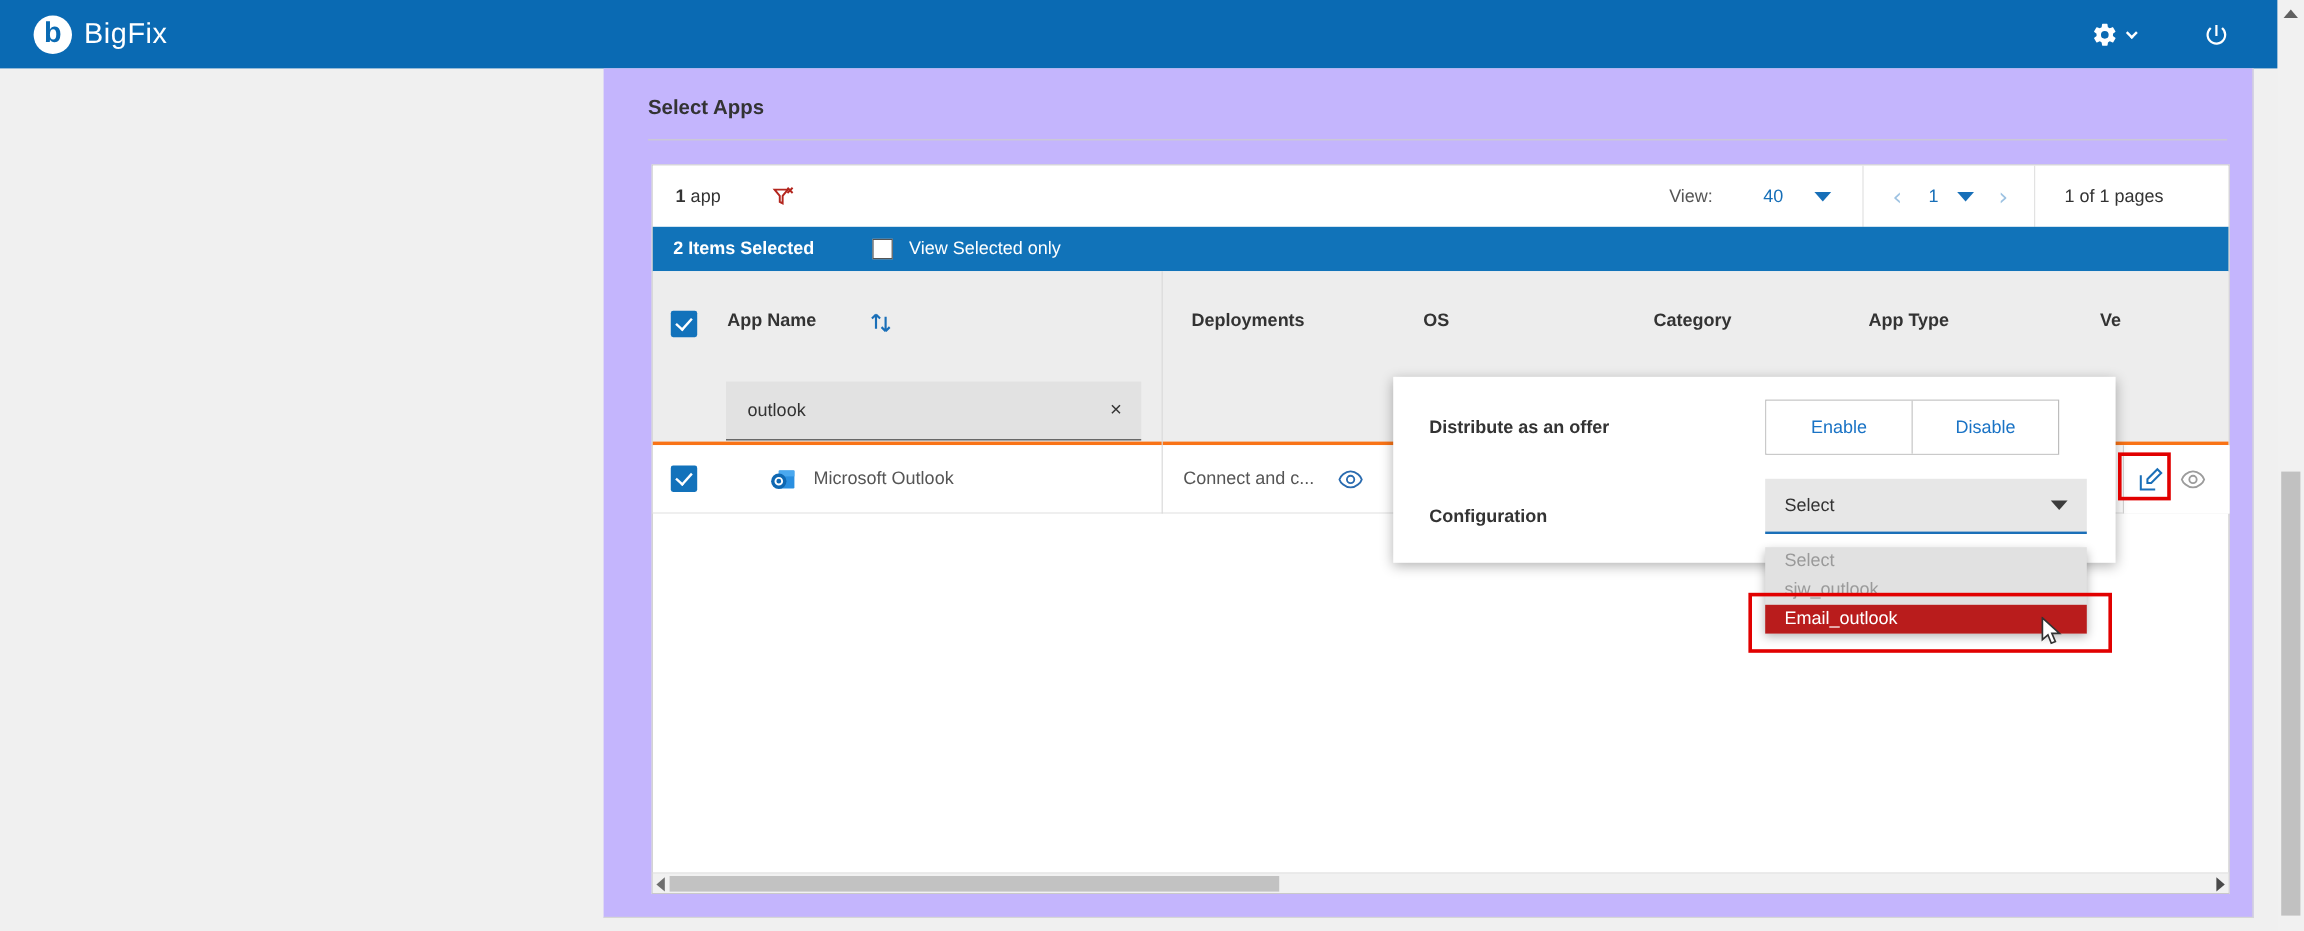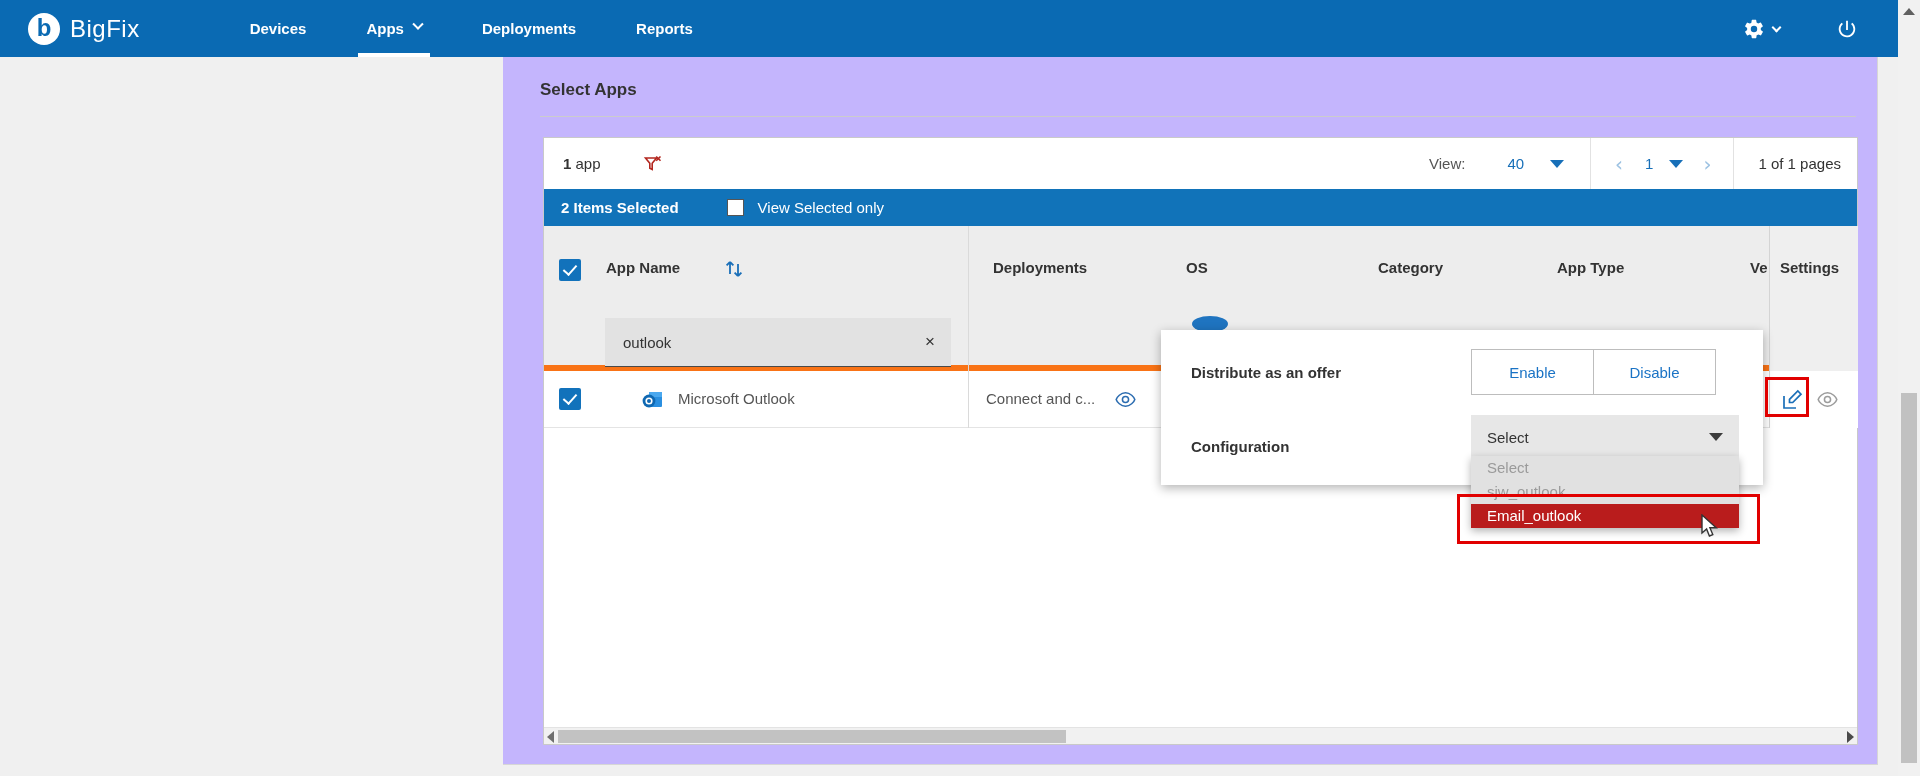--- a/index.html
+++ b/index.html
@@ -55,31 +55,31 @@
   .tri-down { width:0; height:0; border-left:7px solid transparent;
     border-right:7px solid transparent; border-top:8px solid #176fb8;
     margin-left:26px; cursor:pointer; }
   .tb-divider { width:1px; height:100%; background:#e2e2e2; margin:0 0 0 26px; }
   .pg-chev { color:#9dc2e2; font-size:20px; padding:0 0 0 24px; cursor:pointer;
     font-family:"DejaVu Sans", sans-serif; }
   .pg-num { color:#176fb8; margin-left:22px; }
   .pg-tri { margin-left:16px; }
   .pg-chev.next { padding-left:20px; }
   .tb-divider.d2 { margin-left:22px; }
-  .pages-label { color:#333; margin:0 16px 0 24px; }
+  .pages-label { color:#333; margin:0 54px 0 24px; }
 
   .sel-bar { position:absolute; left:0; top:51px; width:100%; height:37px;
     background:#1173b9; color:#fff; display:flex; align-items:center; font-size:15px; }
   .sel-text { margin-left:17px; font-weight:bold; }
   .sel-cb { width:17px; height:17px; background:#fff; border:1px solid #555;
     margin-left:48px; cursor:pointer; }
   .sel-label { margin-left:14px; }
 
   .thead { position:absolute; left:0; top:88px; width:100%; height:145px;
-    background:#ededed; border-bottom:6px solid #f97316; }
+    background:#ededed; border-bottom:3px solid #f97316; }
   .hlabel { position:absolute; top:33px; font-size:15px; font-weight:bold; color:#333;
     white-space:nowrap; }
   .cb { width:22px; height:22px; background:#1272bb; border-radius:2px;
     position:absolute; cursor:pointer; }
   .cb::after { content:""; position:absolute; left:7px; top:3px; width:6px;
     height:11px; border-right:2px solid #fff; border-bottom:2px solid #fff;
     transform:rotate(42deg); }
   .col-divider { position:absolute; left:424px; top:88px; width:1px; height:202px;
     background:#dadada; }
   .sticky-col { position:absolute; left:1225px; top:88px; width:89px; height:145px;
@@ -107,21 +107,21 @@
     background:#c2c2c2; cursor:grab; }
   .harrow { position:absolute; top:3px; width:0; height:0; cursor:pointer; }
   .harrow.left { left:3px; border-top:6px solid transparent;
     border-bottom:6px solid transparent; border-right:7px solid #6e6e6e; }
   .harrow.right { right:3px; border-top:6px solid transparent;
     border-bottom:6px solid transparent; border-left:7px solid #4a4a4a; }
 
   
   .peek-arc { position:absolute; left:1192px; top:316px; width:36px; height:16px;
     border-radius:50%; background:#1f74c0; }
-  .popup { position:absolute; left:1161px; top:330px; width:602px; height:155px;
+  .popup { position:absolute; left:1161px; top:314px; width:602px; height:155px;
     background:#fff; box-shadow:0 3px 10px rgba(0,0,0,.3); }
   .popup-label { position:absolute; left:30px; font-size:15px; font-weight:bold;
     color:#333; }
   .btn-group { position:absolute; left:310px; top:19px; width:245px; height:46px;
     display:flex; border:1px solid #bdbdbd; }
   .btn-group .pbtn { flex:1; display:flex; align-items:center; justify-content:center;
     font-size:15px; color:#1a73c5; cursor:pointer; background:#fff; }
   .btn-group .pbtn:first-child { border-right:1px solid #bdbdbd; }
   .select-ctl { position:absolute; left:310px; top:85px; width:268px; height:46px;
     background:#e7e7e7; border-bottom:2px solid #1a6fb8; display:flex;
@@ -158,35 +158,20 @@
 </head>
 <body>
 
 <div class="navbar">
   <div class="brand">
     <div class="logo-disc">
       <span>b</span>
     </div>
     <div class="brand-name">BigFix</div>
   </div>
-  <div class="nav-items">
-    <div class="nav-item">
-      <span>Devices</span>
-    </div>
-    <div class="nav-item active">
-      <span>Apps</span>
-      <span class="chev"></span>
-    </div>
-    <div class="nav-item">
-      <span>Deployments</span>
-    </div>
-    <div class="nav-item">
-      <span>Reports</span>
-    </div>
-  </div>
   <div class="nav-right">
     <div class="icon-btn">
       <svg width="22" height="22" viewBox="0 0 24 24">
         <path d="M19.4 13c.04-.33.06-.66.06-1s-.02-.67-.07-1l2.1-1.64a.5.5 0 0 0 .12-.64l-2-3.46a.5.5 0 0 0-.6-.22l-2.48 1a7.1 7.1 0 0 0-1.72-1l-.38-2.64A.5.5 0 0 0 14 2h-4a.5.5 0 0 0-.5.42l-.37 2.65c-.62.26-1.2.6-1.73 1l-2.48-1a.5.5 0 0 0-.6.22l-2 3.46a.5.5 0 0 0 .12.64L4.55 11c-.05.33-.07.66-.07 1s.02.67.07 1l-2.1 1.64a.5.5 0 0 0-.13.64l2 3.46c.13.22.39.3.61.22l2.48-1c.53.4 1.11.74 1.73 1l.37 2.64c.04.24.25.42.5.42h4c.25 0 .46-.18.5-.42l.37-2.65a6.9 6.9 0 0 0 1.72-1l2.49 1c.22.09.48 0 .6-.22l2-3.46a.5.5 0 0 0-.12-.64L19.4 13zM12 15.5a3.5 3.5 0 1 1 0-7 3.5 3.5 0 0 1 0 7z"></path>
       </svg>
       <span class="gear-chev"></span>
     </div>
     <div class="icon-btn power-wrap">
       <svg width="22" height="22" viewBox="0 0 24 24">
         <path d="M13 3h-2v10h2V3zm4.83 2.17l-1.42 1.42A6.92 6.92 0 0 1 19 12a7 7 0 1 1-11.41-5.41L6.17 5.17A9 9 0 1 0 21 12c0-2.76-1.24-5.26-3.17-6.83z"></path>
@@ -246,23 +231,20 @@
       <span class="hlabel" style="left:834px;">Category</span>
       <span class="hlabel" style="left:1013px;">App Type</span>
       <span class="hlabel" style="left:1206px;">Ve</span>
 
       <div class="search-box">
         <input type="text" value="outlook" style="">
         <span class="clear-x">×</span>
       </div>
     </div>
 
-    <div class="sticky-col">
-      <span class="hlabel" style="left:10px;">Settings</span>
-    </div>
 
     <div class="trow">
       <span class="cb" style="left:15px; top:17px;"></span>
       <span class="abs" style="left:98px; top:18px;">
         <svg width="21" height="21" viewBox="0 0 21 21">
           <rect x="7" y="3" width="13" height="15" rx="1" fill="#2a8fe0"></rect>
           <rect x="7" y="3" width="13" height="5" fill="#4aa8ef"></rect>
           <circle cx="7" cy="12" r="6.4" fill="#0f68b2"></circle>
           <circle cx="7" cy="12" r="2.8" fill="none" stroke="#fff" stroke-width="1.6"></circle>
         </svg>

